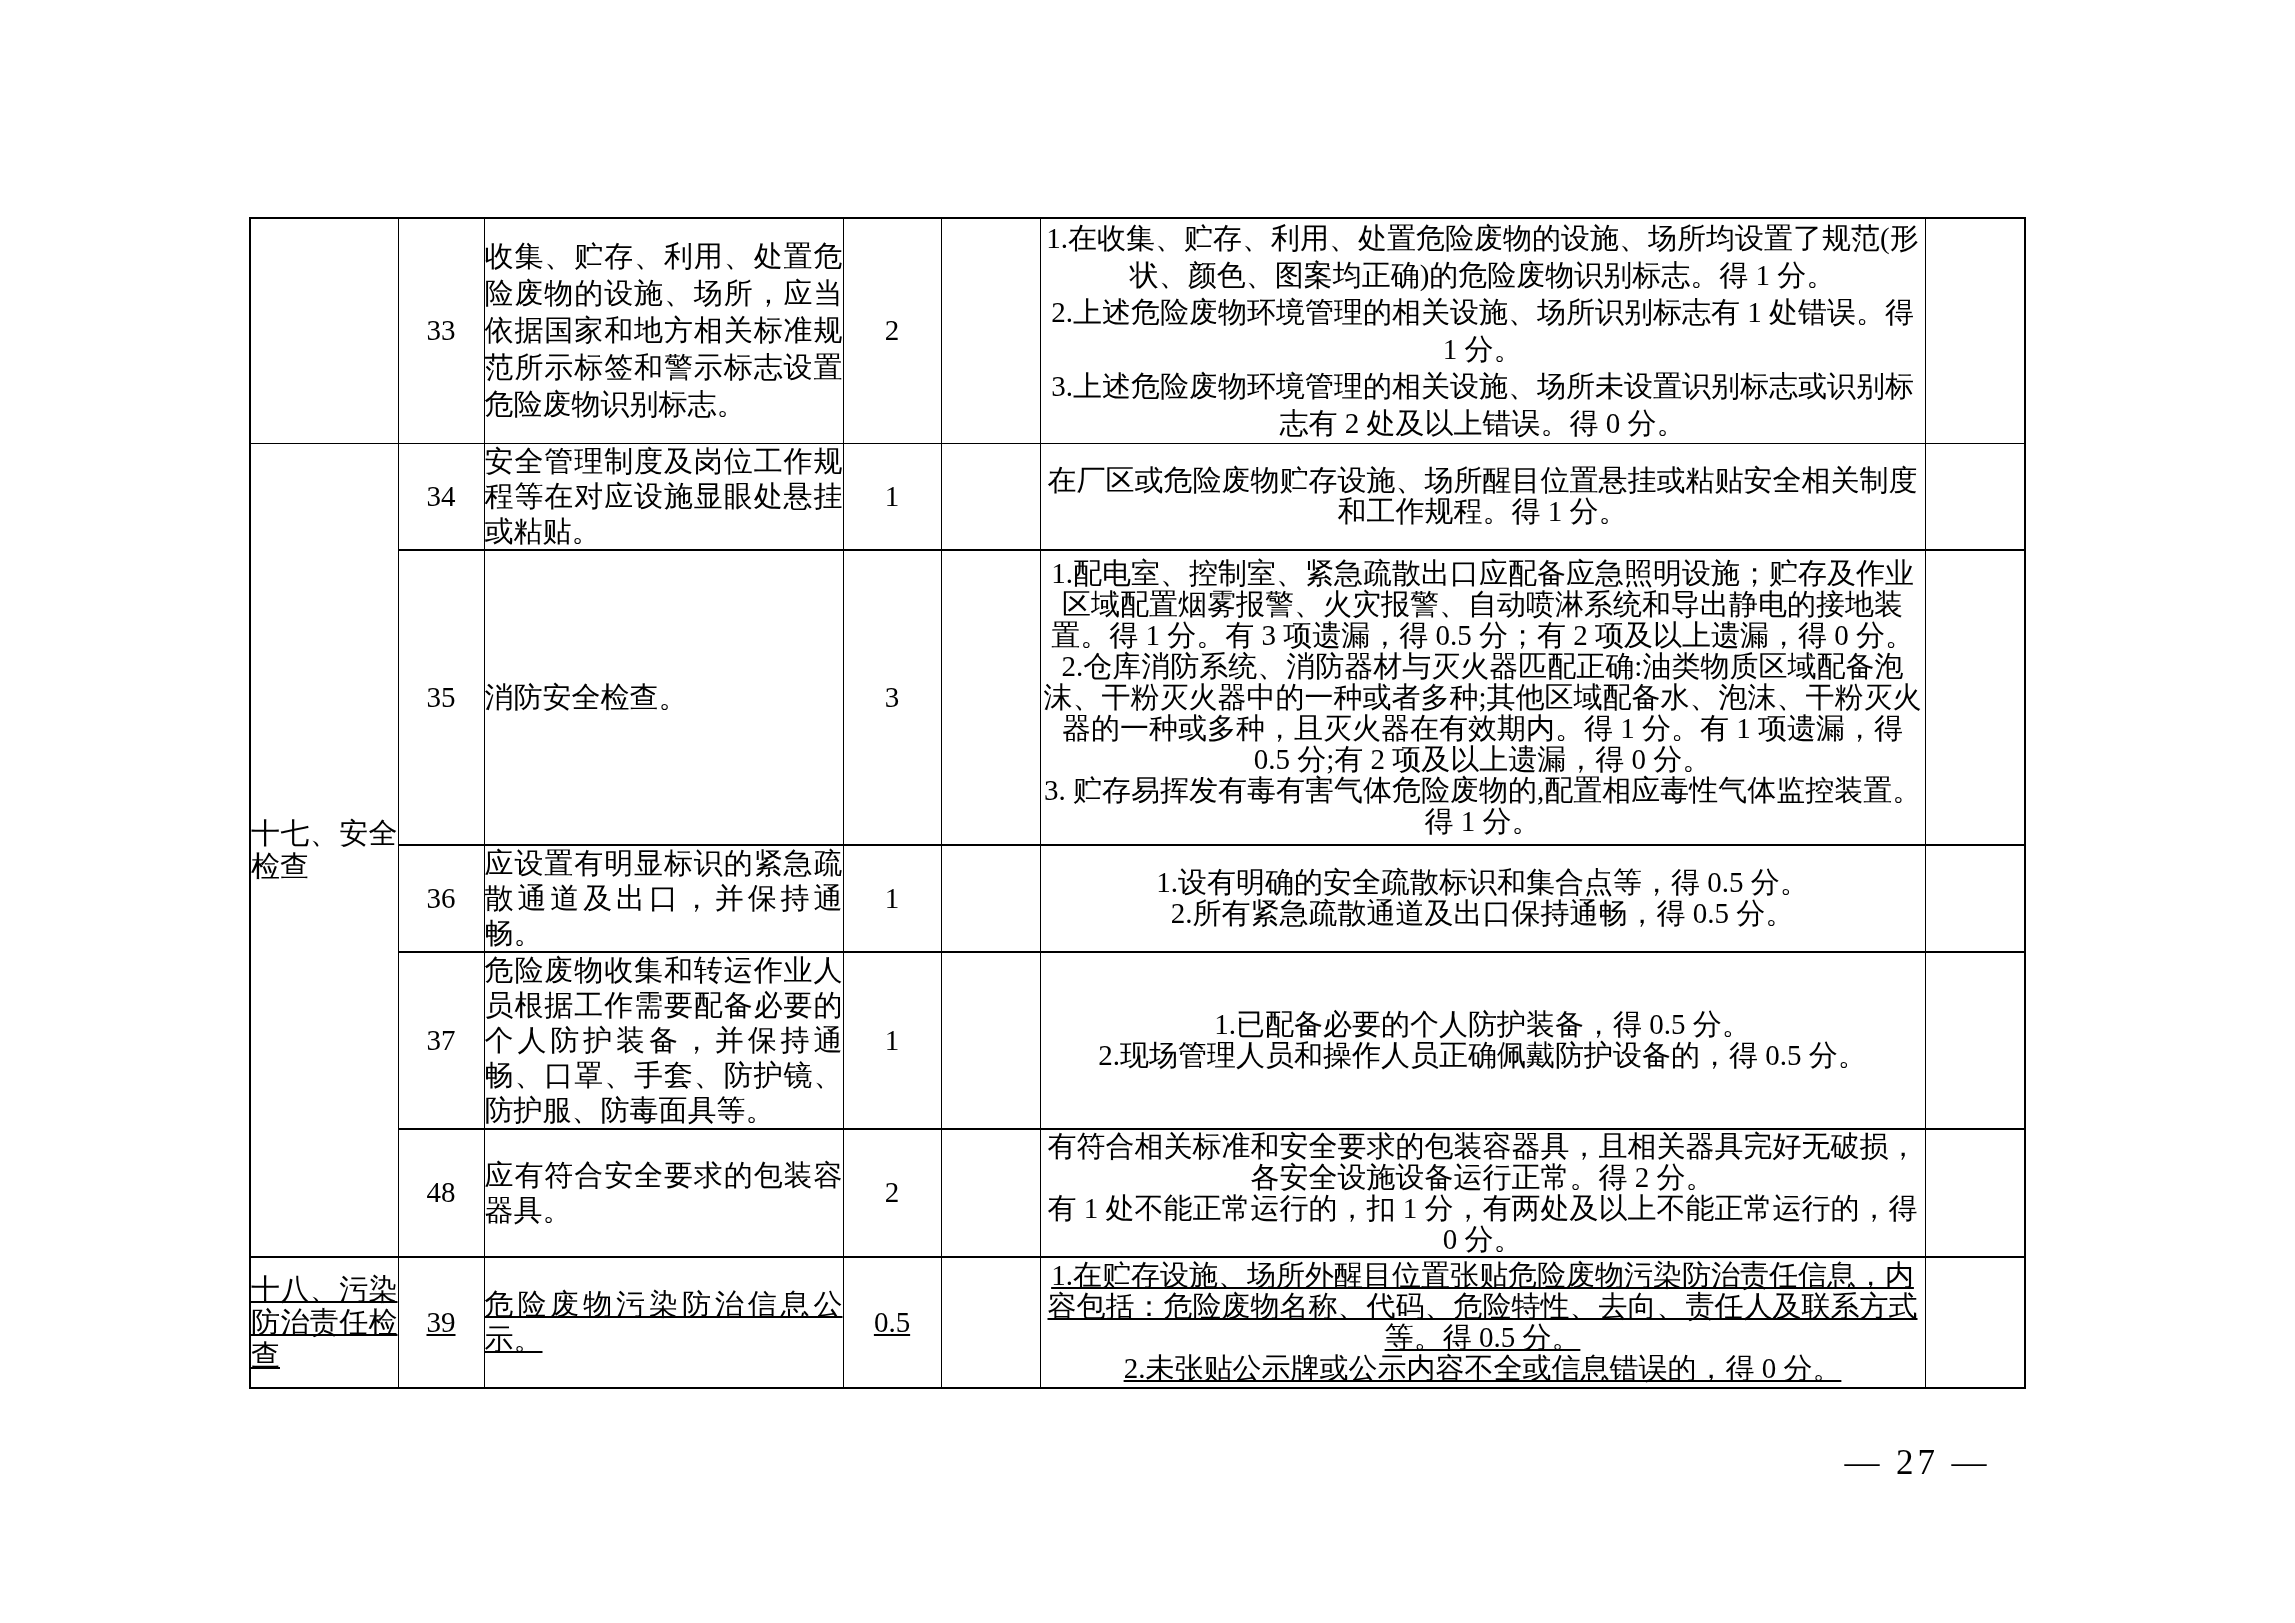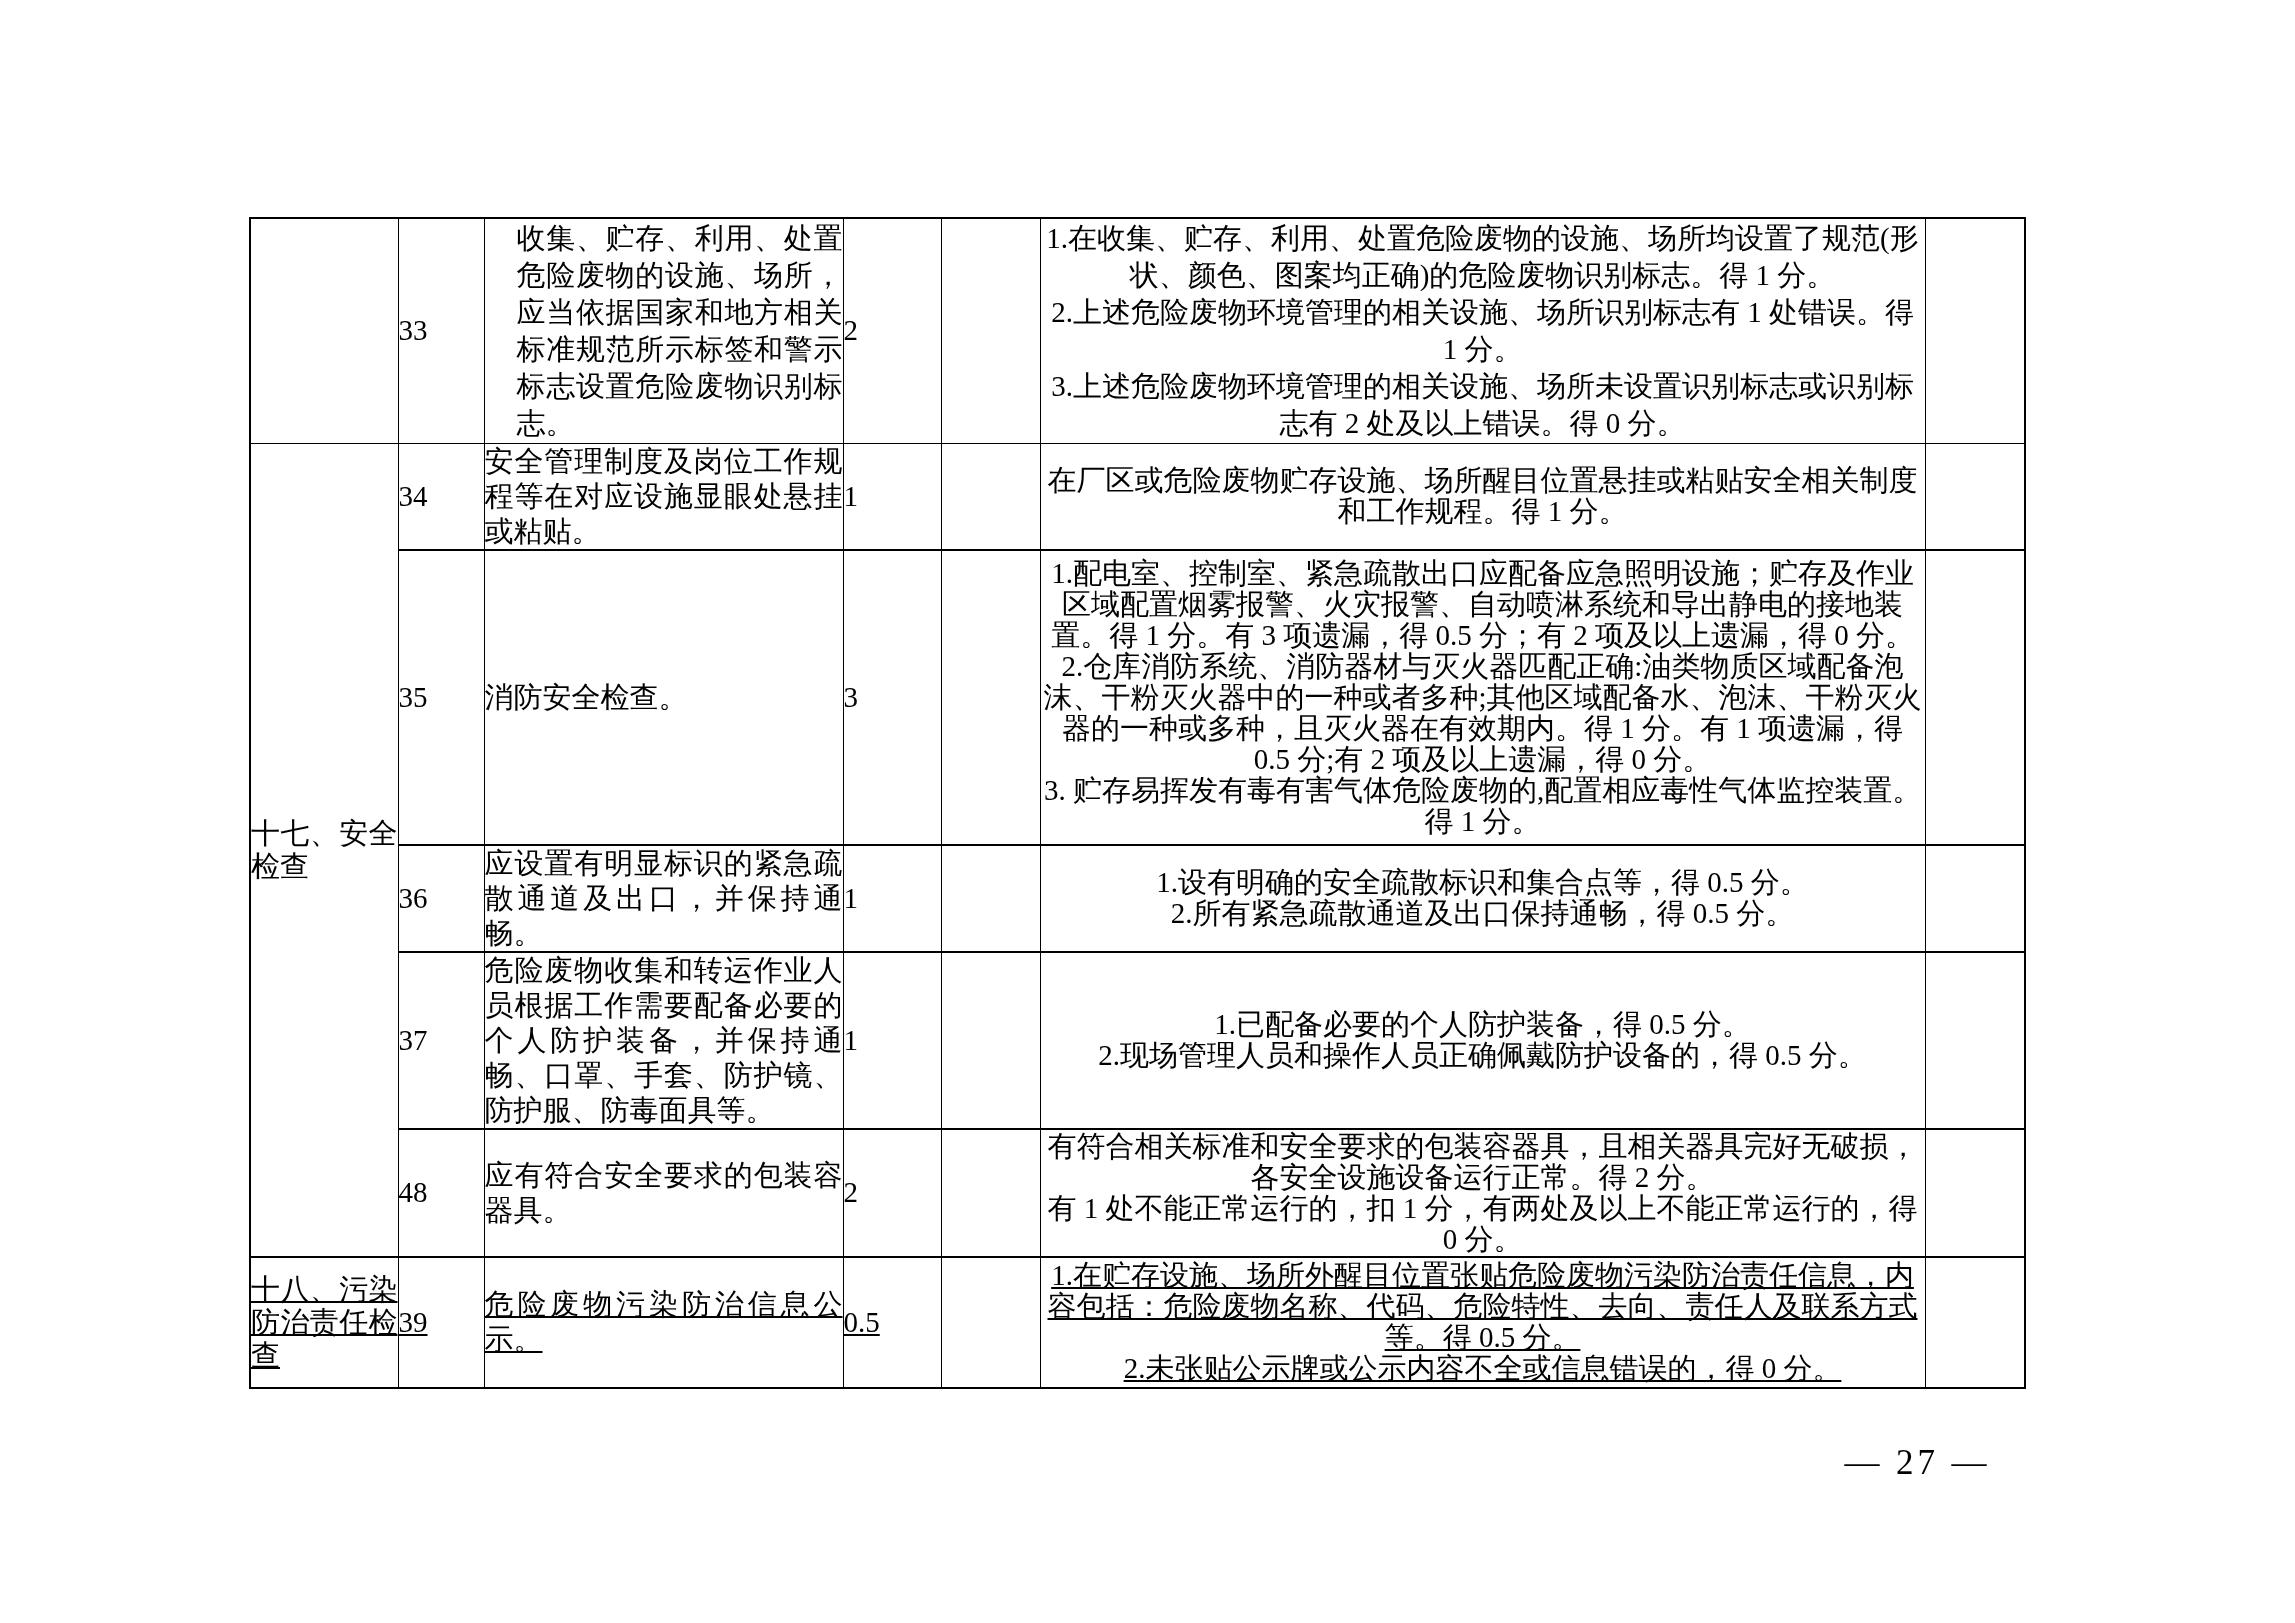--- a/index.html
+++ b/index.html
@@ -26,30 +26,30 @@
   tr.thick > td, td.thickbottom{border-bottom-width:2.6px;}
   
   tr.r33{height:225px;} tr.r34{height:99px;} tr.r35{height:295px;}
   tr.r36{height:100px;} tr.r37{height:169px;} tr.r38{height:128px;}
   tr.r39{height:131px;text-decoration:underline;}
   
   td.cat{
     text-align:justify;text-justify:inter-ideograph;
     padding:0 13px;line-height:33px;
   }
-  td.num,td.score{}
+  td.num,td.score{text-align:center;}
   td.item{
     text-align:justify;text-justify:inter-ideograph;
     padding:0 16.4px;line-height:35px;
   }
   td.crit{
     text-align:center;padding:1.3px 6.5px;line-height:31px;
     vertical-align:middle;
   }
-  tr.r33 td.item{line-height:37px;padding-left:32px;}
+  tr.r33 td.item{line-height:37px;}
   tr.r33 td.crit{line-height:37px;}
   .pagenum{
     position:absolute;left:1813px;top:1443px;width:209px;
     text-align:center;font-size:35px;letter-spacing:3.9px;
     white-space:nowrap;
   }
 </style>
 </head>
 <body>
 

